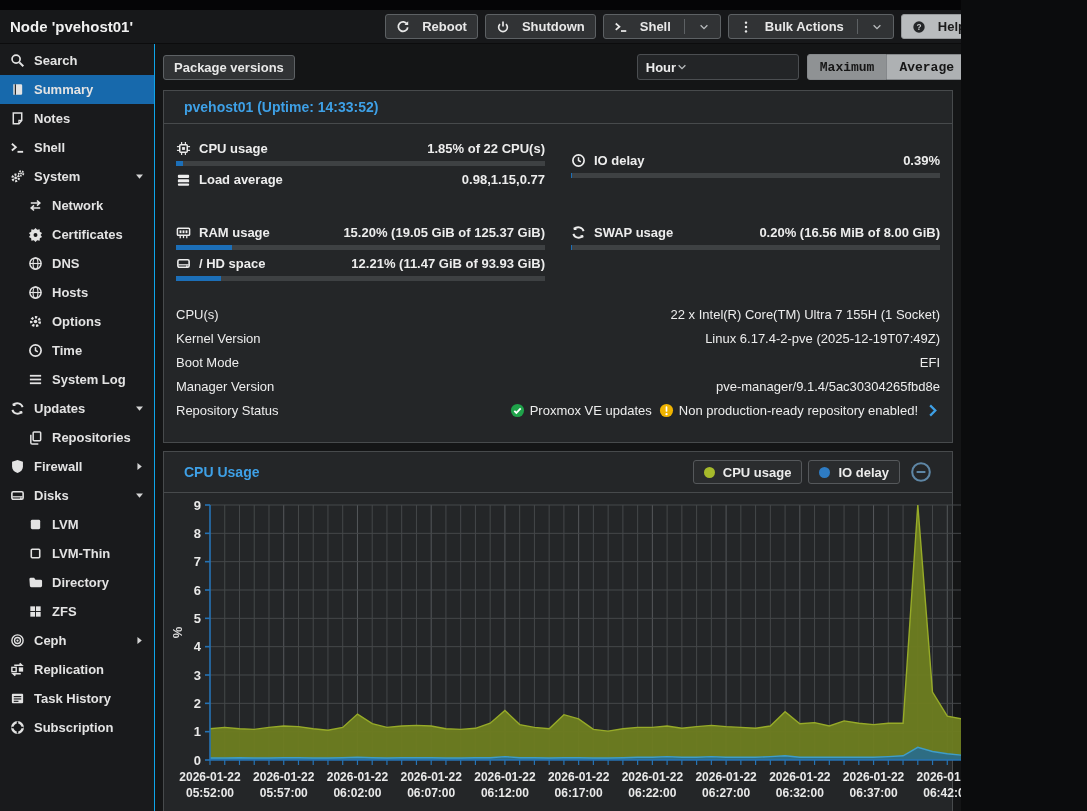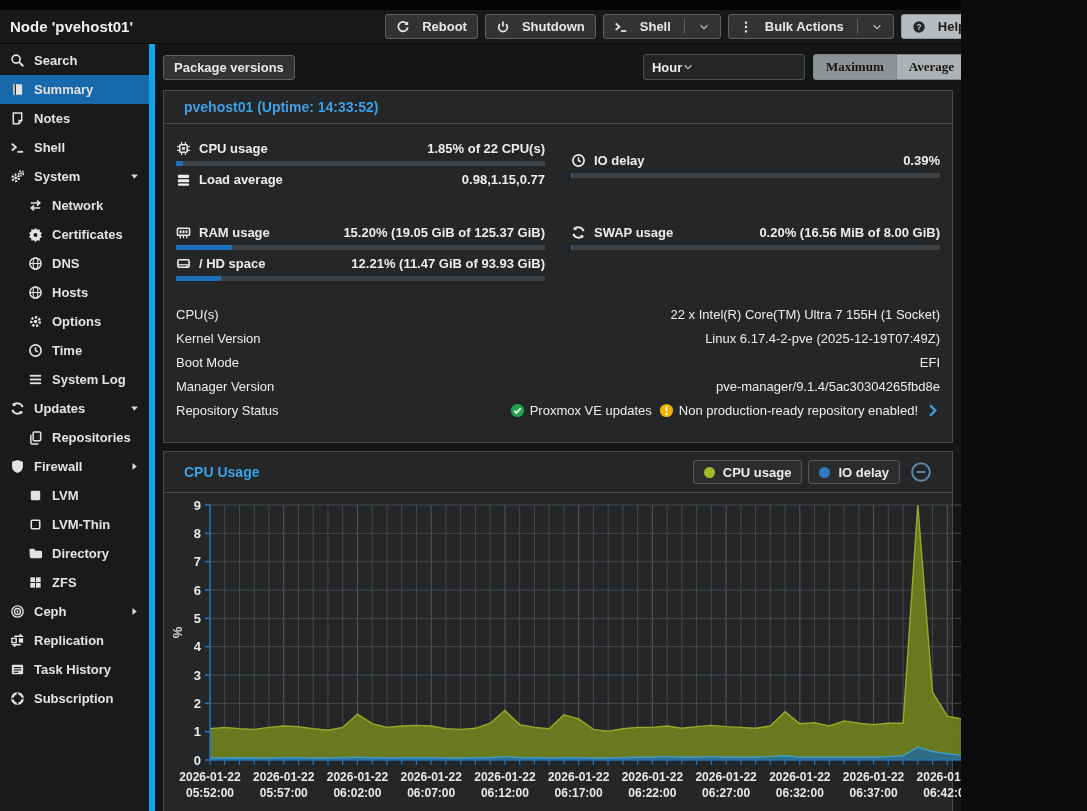--- a/index.html
+++ b/index.html
@@ -12,33 +12,33 @@
   .node-title { font-size:15px; font-weight:700; color:#f0f0f0; }
   .header-buttons { display:flex; gap:7px; margin-right:-26px; }
 
   .btn { background:#313335; border:1px solid #5d6164; color:#e8e8e8; border-radius:3px; font-family:"Liberation Sans",sans-serif; font-weight:700; font-size:13px; padding:0 10px; height:25px; display:inline-flex; align-items:center; gap:12px; cursor:pointer; white-space:nowrap; }
   .btn .icon { width:14px; height:14px; display:inline-flex; }
   .btn.light { background:#b9bcbe; color:#1c1c1c; border-color:#96999b; }
   .split-sep { width:1px; height:15px; background:#5d6164; margin:0 1px; }
   .chev { width:12px; height:12px; display:inline-flex; color:#b9bcbe; }
 
   .content { flex:1; display:flex; min-height:0; }
-  .sidebar { width:155px; flex:0 0 155px; background:#191a1c; border-right:6px solid #0ea5e9; padding-top:2px; }
+  .sidebar { width:155px; flex:0 0 155px; background:#191a1c; border-right:1px solid #0ea5e9; padding-top:2px; }
   .nav-item { height:29px; display:flex; align-items:center; padding:0 9px 0 10px; color:#e3e3e3; font-size:13px; font-weight:700; cursor:pointer; }
   .nav-item.lvl1 { padding-left:28px; }
   .nav-item.selected { background:#1769ac; }
   .nav-item .icon { width:15px; height:15px; margin-right:9px; display:inline-flex; flex:0 0 15px; }
   .nav-item .caret { margin-left:auto; width:11px; height:11px; display:inline-flex; color:#d4d4d4; }
 
   .main { flex:1; display:flex; flex-direction:column; min-width:0; background:#141516; }
   .toolbar { display:flex; align-items:center; justify-content:space-between; padding:10px 8px; flex:0 0 auto; }
   .toolbar-right { display:flex; align-items:center; gap:8px; }
   .select { width:162px; height:26px; background:#232527; border:1px solid #4b4e51; border-radius:3px; color:#ececec; font-weight:700; font-size:13px; padding:0 8px; display:flex; align-items:center; cursor:pointer; }
   .segmented { display:flex; margin-right:-14px; }
-  .seg { height:26px; border:1px solid #85888b; background:#aeb1b3; color:#161616; font-family:Liberation Serif, serif; font-weight:700; font-size:13px; padding:0 12px; cursor:pointer; }
+  .seg { height:26px; border:1px solid #85888b; background:#aeb1b3; color:#161616; font-family:Liberation Mono, monospace; font-weight:700; font-size:13px; padding:0 12px; cursor:pointer; }
   .seg:first-child { border-radius:3px 0 0 3px; }
   .seg:last-child { border-radius:0 3px 3px 0; border-left:none; }
   .seg.selected { background:#8f9294; }
 
   .panel { margin:0 8px 8px; background:#242628; border:1px solid #474a4c; }
   .panel-header { padding:8px 20px; border-bottom:1px solid #474a4c; display:flex; align-items:center; justify-content:space-between; min-height:33px; }
   .panel-title { color:#3ea0e6; font-size:14px; font-weight:700; }
 
   .panel-body { padding:14px 12px 20px; }
   .stats { display:flex; gap:26px; }
@@ -289,20 +289,35 @@
         <div class="nav-item">
           <span class="icon">
             <svg viewBox="0 0 16 16" width="100%" height="100%">
               <path d="M8 1l5.8 1.8V8c0 3.6-2.5 5.9-5.8 7C4.7 13.9 2.2 11.6 2.2 8V2.8z" fill="currentColor"></path>
             </svg>
           </span>
           <span>Firewall</span>
           <span class="caret">
             <svg viewBox="0 0 16 16" width="100%" height="100%">
               <path d="M5 3v10l6.4-5z" fill="currentColor"></path>
+            </svg>
+          </span>
+        </div>
+        <div class="nav-item">
+          <span class="icon">
+            <svg viewBox="0 0 16 16" width="100%" height="100%">
+              <rect x="2" y="4" width="12" height="8" rx="1.5" fill="none" stroke="currentColor" stroke-width="1.7"></rect>
+              <line x1="2.6" y1="9.4" x2="13.4" y2="9.4" stroke="currentColor" stroke-width="1.3"></line>
+              <circle cx="11.6" cy="10.8" r=".9" fill="currentColor"></circle>
+            </svg>
+          </span>
+          <span>Disks</span>
+          <span class="caret">
+            <svg viewBox="0 0 16 16" width="100%" height="100%">
+              <path d="M3 5h10L8 11.4z" fill="currentColor"></path>
             </svg>
           </span>
         </div>
         <div class="nav-item lvl1">
           <span class="icon">
             <svg viewBox="0 0 16 16" width="100%" height="100%">
               <rect x="3" y="3" width="10" height="10" rx="1.5" fill="currentColor"></rect>
             </svg>
           </span>
           <span>LVM</span>

